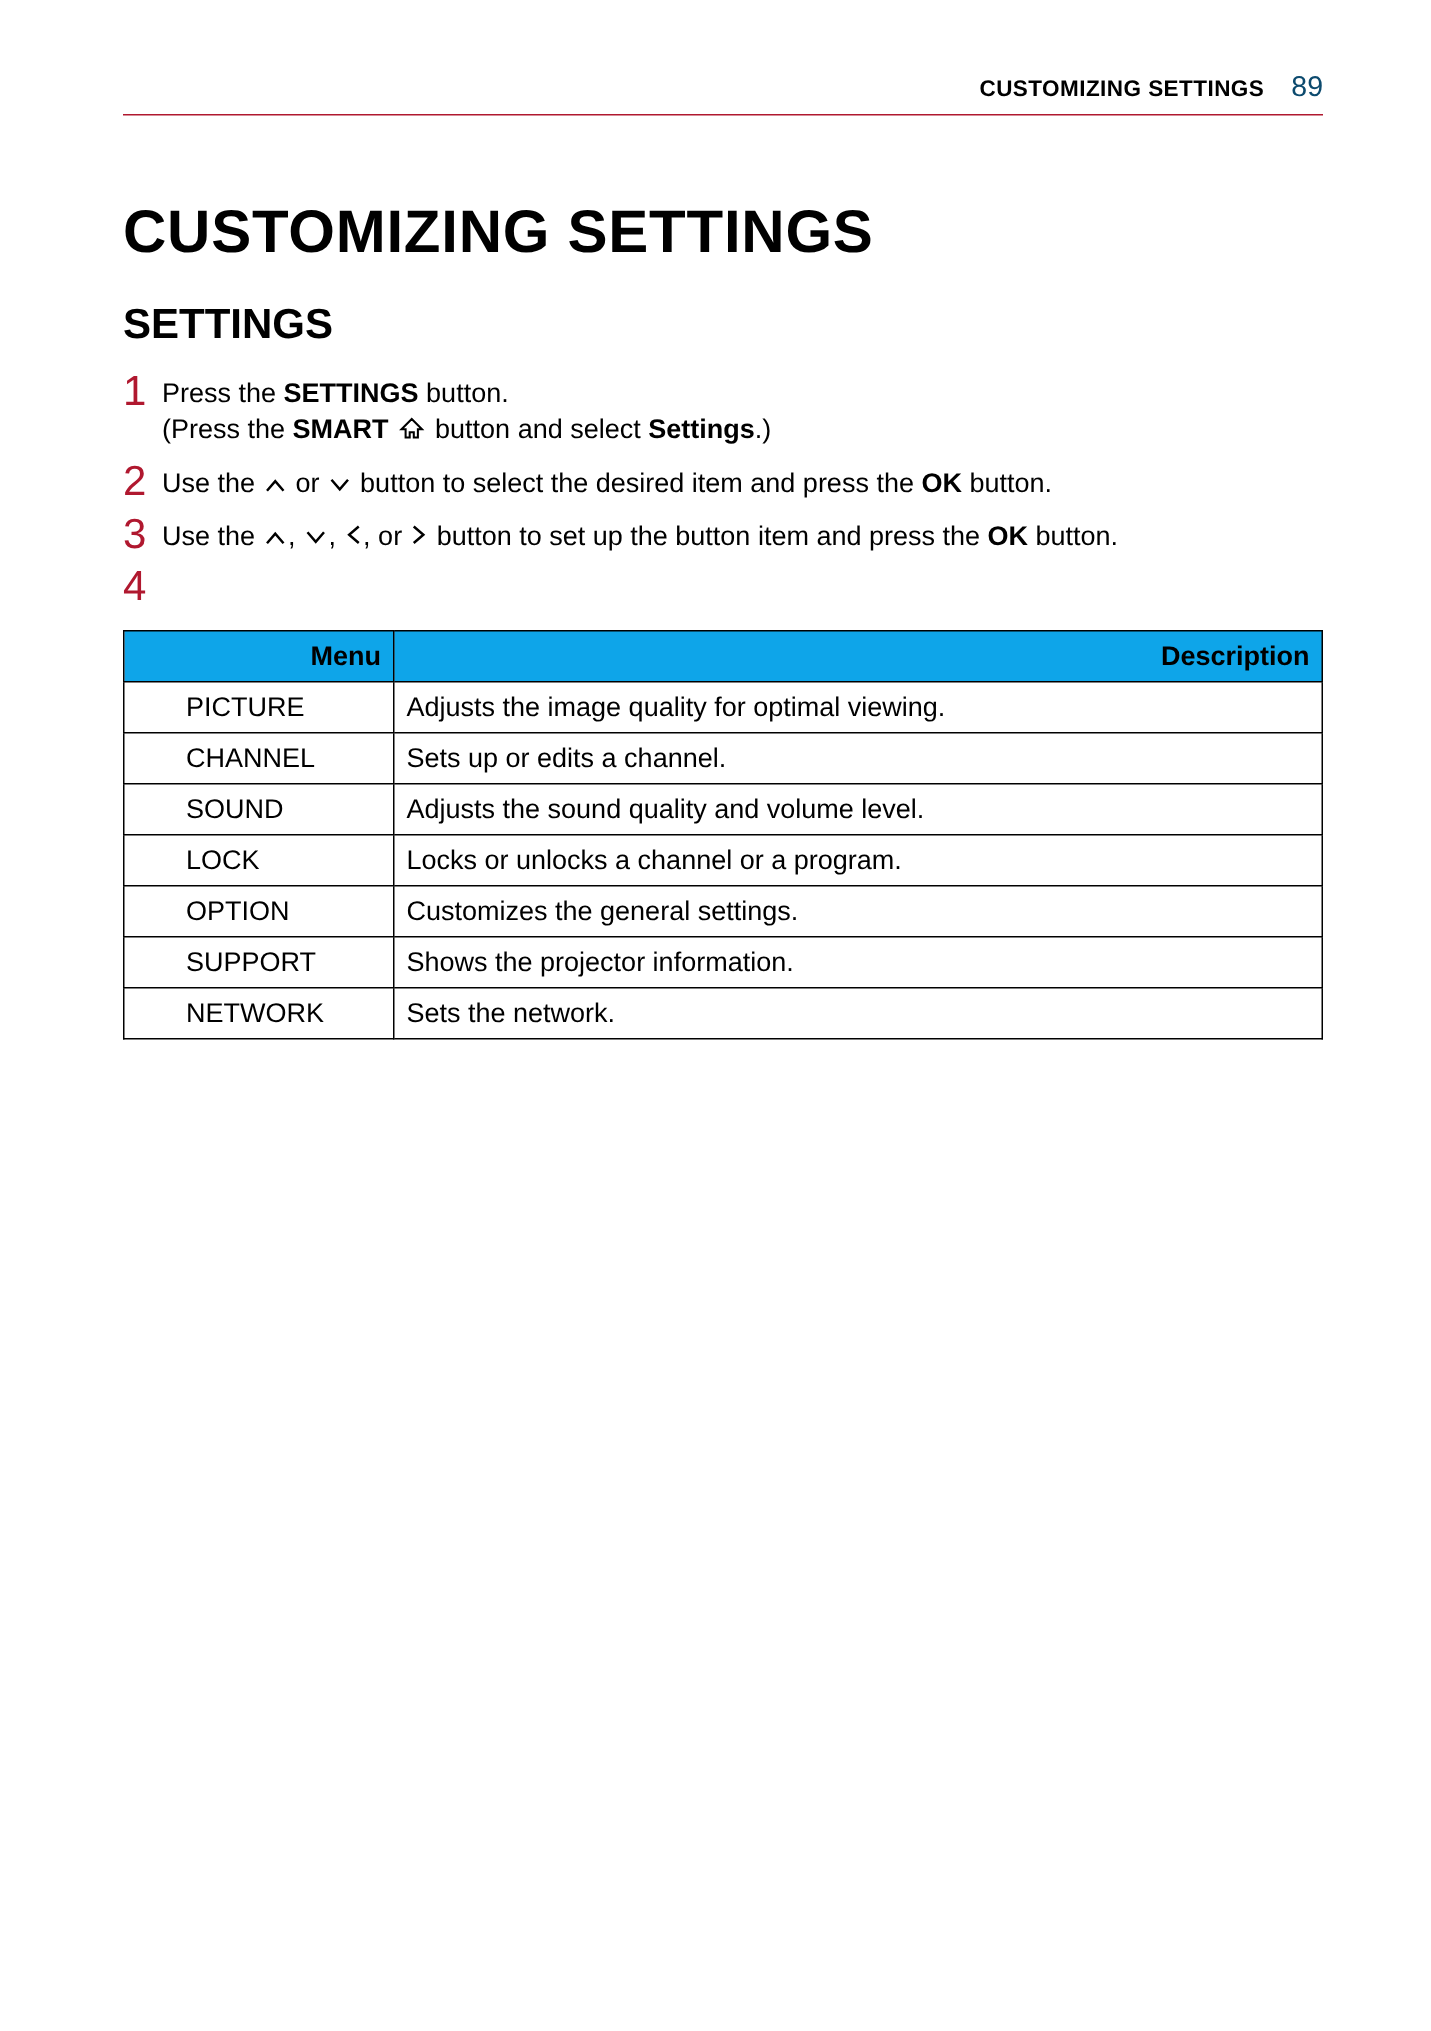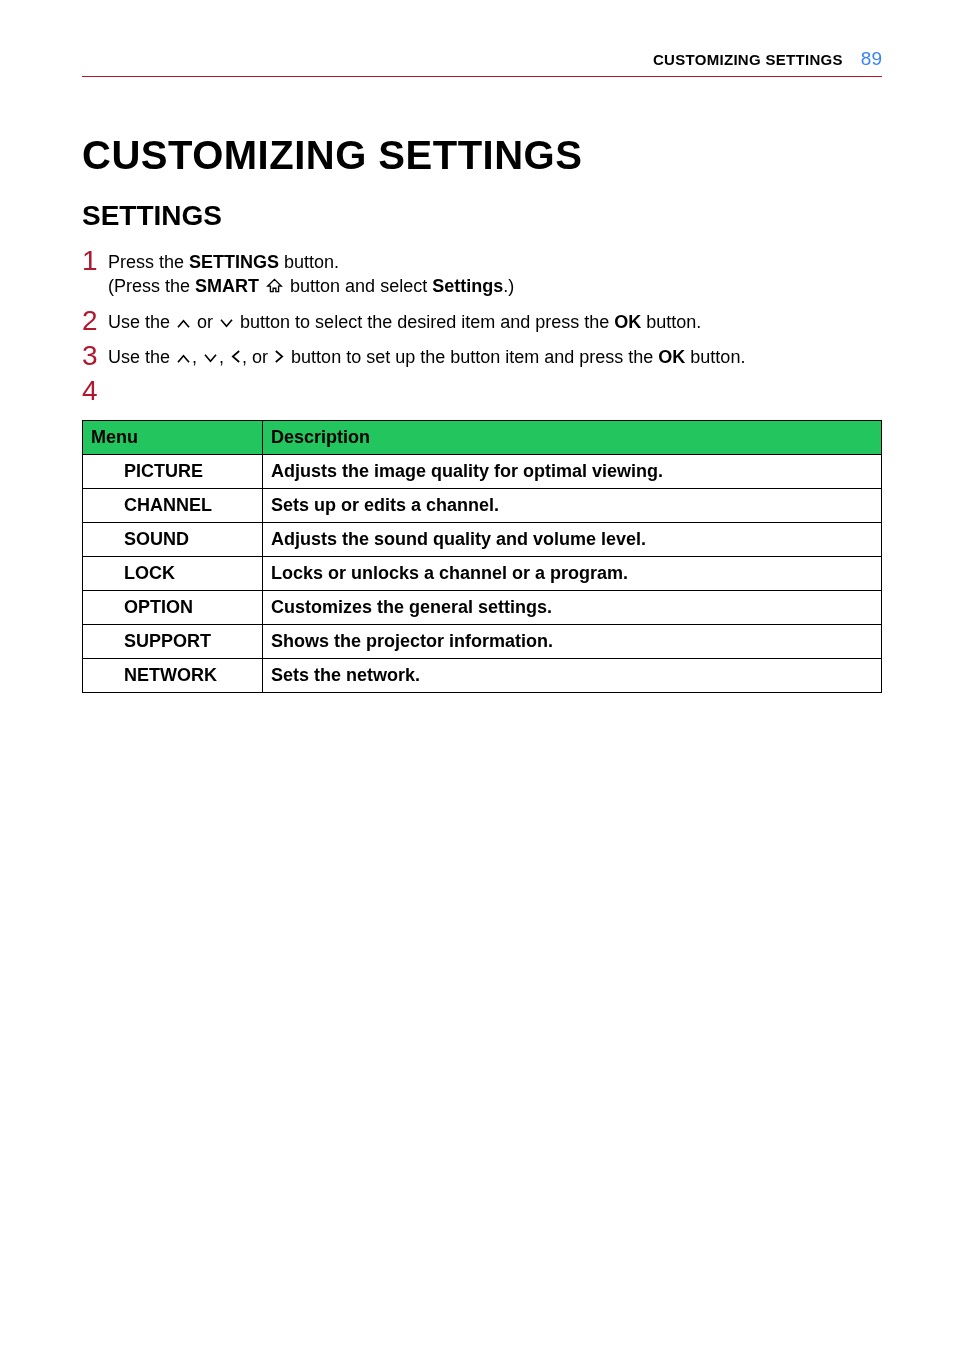--- a/index.html
+++ b/index.html
@@ -24,21 +24,21 @@
     margin-bottom: 56px;
   }
   .header-section {
     font-size: 15px;
     font-weight: bold;
     color: #000;
     letter-spacing: 0.3px;
   }
   .header-page {
     font-size: 19px;
-    color: #3b82f6;
+    color: #0c4a6e;
     margin-left: 18px;
   }
   .h1 {
     font-size: 40px;
     font-weight: bold;
     margin: 0 0 22px 0;
     letter-spacing: 0.5px;
   }
   .h2 {
     font-size: 28px;
@@ -93,29 +93,28 @@
     width: 100%;
     border-collapse: collapse;
     margin-top: 4px;
   }
   table.menu-table th, table.menu-table td {
     border: 1px solid #000;
     font-size: 18px;
     padding: 6px 8px 6px 8px;
     text-align: left;
     vertical-align: middle;
-    font-weight: bold;
   }
   table.menu-table th {
     font-weight: bold;
-    text-align: left;
-    background: #22c55e;
+    text-align: right;
+    background: #0ea5e9;
   }
   table.menu-table td.menu-cell {
-    font-weight: bold;
+    font-weight: normal;
     width: 130px;
     white-space: nowrap;
     padding-left: 41px;
   }
 </style>
 </head>
 <body>
 
 <div class="page">
 

